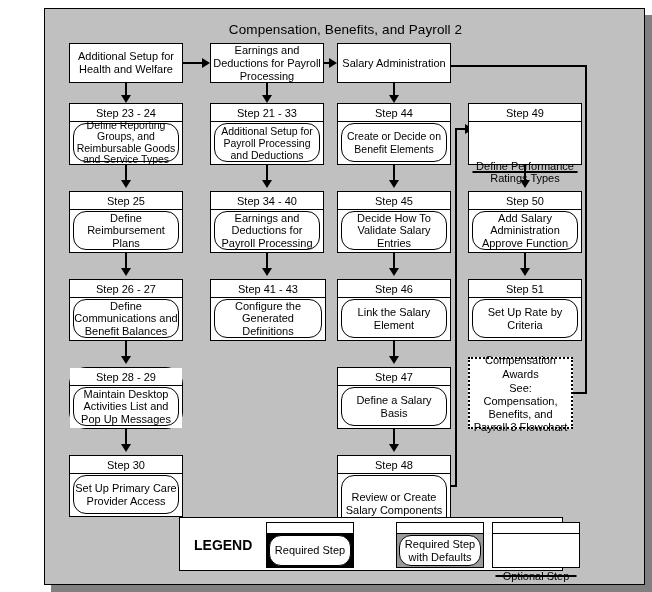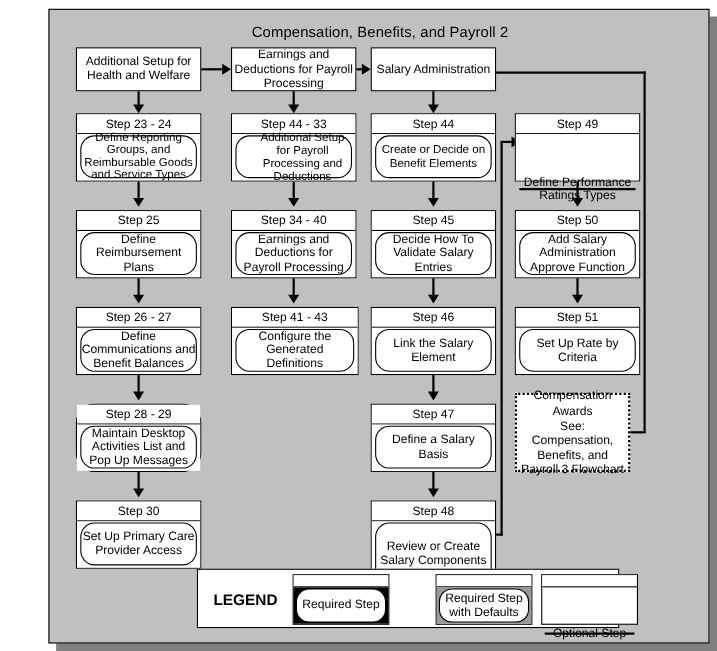--- a/index.html
+++ b/index.html
@@ -288,23 +288,23 @@
   <div class="step-box" style="left:24px; top:446px; width:114px; height:62px;">
     <div class="step-head">Step 30</div>
     <div class="step-body">
       <div class="step-inner" style="white-space: normal;">
         <span>Set Up Primary Care Provider Access</span>
       </div>
     </div>
   </div>
 
   <div class="step-box" style="left:165px; top:94px; width:114px; height:62px;">
-    <div class="step-head">Step 44 - 33</div>
-    <div class="step-body">
-      <div class="step-inner" style="font-size: 10.5px; line-height: 12px; white-space: normal; padding-left: 16px;">
+    <div class="step-head">Step 21 - 33</div>
+    <div class="step-body">
+      <div class="step-inner" style="font-size: 10.5px; line-height: 12px; white-space: normal;">
         <span>Additional Setup for Payroll Processing and Deductions</span>
       </div>
     </div>
   </div>
 
   <div class="vline" style="left:221px; top:156px; height:18px;"></div>
   <div class="arrow-down" style="left:217px; top:171px;"></div>
 
   <div class="step-box" style="left:165px; top:182px; width:114px; height:62px;">
     <div class="step-head">Step 34 - 40</div>

